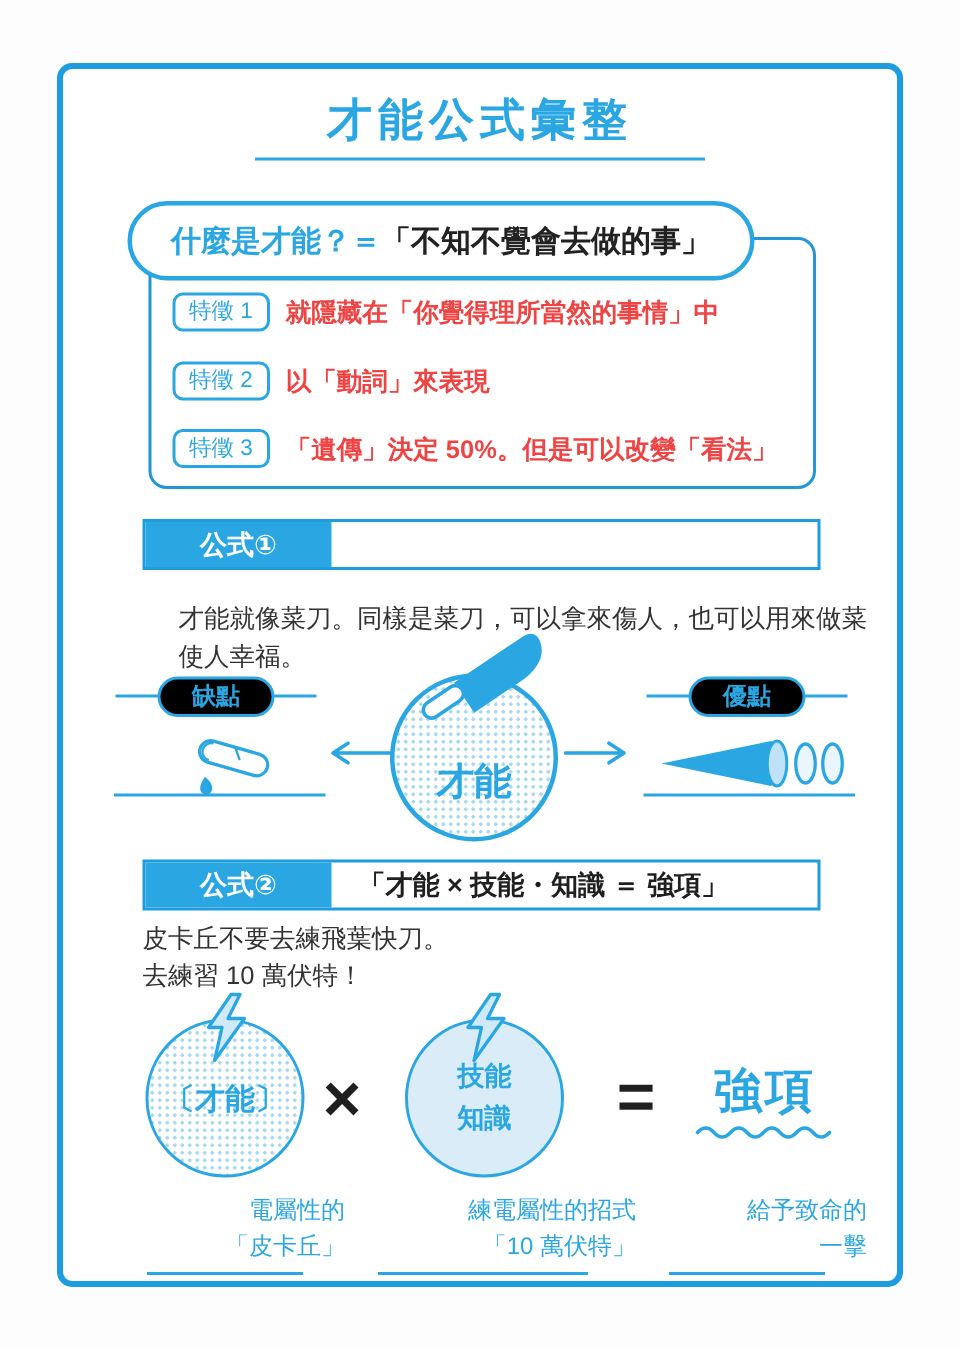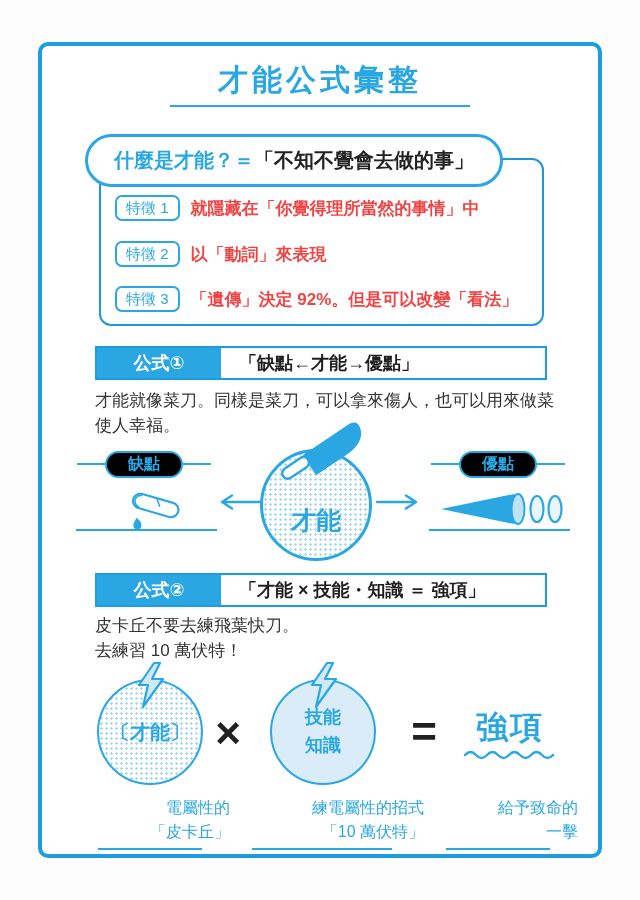--- a/index.html
+++ b/index.html
@@ -36,21 +36,21 @@
   
   .formula-bar{position:absolute;left:53px;width:452px;height:34px;border:2px solid #1d9ce0;
     display:flex;background:#fff;box-sizing:border-box;}
   .fb1{top:300px;} .fb2{top:527px;}
   .formula-label{width:124px;background:#2aa7e2;color:#fff;display:flex;align-items:center;
     justify-content:center;font-size:18px;font-weight:bold;flex:none;}
   .formula-text{flex:1;display:flex;align-items:center;padding-left:18px;
     font-size:18px;font-weight:bold;color:#1f1f1f;white-space:nowrap;}
 
   .desc{position:absolute;left:53px;width:462px;font-size:17px;color:#333;line-height:1.45;}
-  .d1{top:343px;} .d2{top:568px;}
+  .d1{top:355px;margin-left:24px;} .d2{top:568px;}
 
   
   .pill-label{position:absolute;width:78px;height:27px;box-sizing:border-box;
     border:2px solid #2aa7e2;border-radius:15px;background:#000000;color:#2aa7e2;
     font-size:16px;font-weight:bold;display:flex;align-items:center;justify-content:center;z-index:2;}
   .pl-left{left:63px;top:405px;} .pl-right{left:417px;top:405px;}
   .side-line{position:absolute;top:417px;height:2px;width:29px;background:#2aa7e2;}
   .sl1{left:35px;} .sl2{left:140px;} .sl3{left:389px;} .sl4{left:494px;}
   .baseline{position:absolute;top:483px;height:2px;width:141px;background:#2aa7e2;}
   .bl-left{left:34px;} .bl-right{left:387px;}
@@ -110,26 +110,25 @@
   <div class="feature-row fr1">
     <span class="feature-badge">特徵 1</span>
     <span class="feature-text">就隱藏在「你覺得理所當然的事情」中</span>
   </div>
   <div class="feature-row fr2">
     <span class="feature-badge">特徵 2</span>
     <span class="feature-text">以「動詞」來表現</span>
   </div>
   <div class="feature-row fr3">
     <span class="feature-badge">特徵 3</span>
-    <span class="feature-text">「遺傳」決定 92%。但是可以改變「看法」</span>
+    <span class="feature-text">「遺傳」決定 50%。但是可以改變「看法」</span>
   </div>
 
   <div class="formula-bar fb1">
     <div class="formula-label">公式①</div>
-    <div class="formula-text">「缺點←才能→優點」</div>
   </div>
   <div class="desc d1">才能就像菜刀。同樣是菜刀，可以拿來傷人，也可以用來做菜使人幸福。</div>
 
   <div class="side-line sl1"></div>
   <div class="pill-label pl-left">缺點</div>
   <div class="side-line sl2"></div>
 
   <svg class="icon-abs finger-icon" width="68" height="50" viewBox="0 0 70 50">
     <g transform="rotate(16 35 22)">
       <rect x="10" y="12" width="48" height="15" rx="7.5" fill="#ffffff" stroke="#2aa7e2" stroke-width="2.2"></rect>

